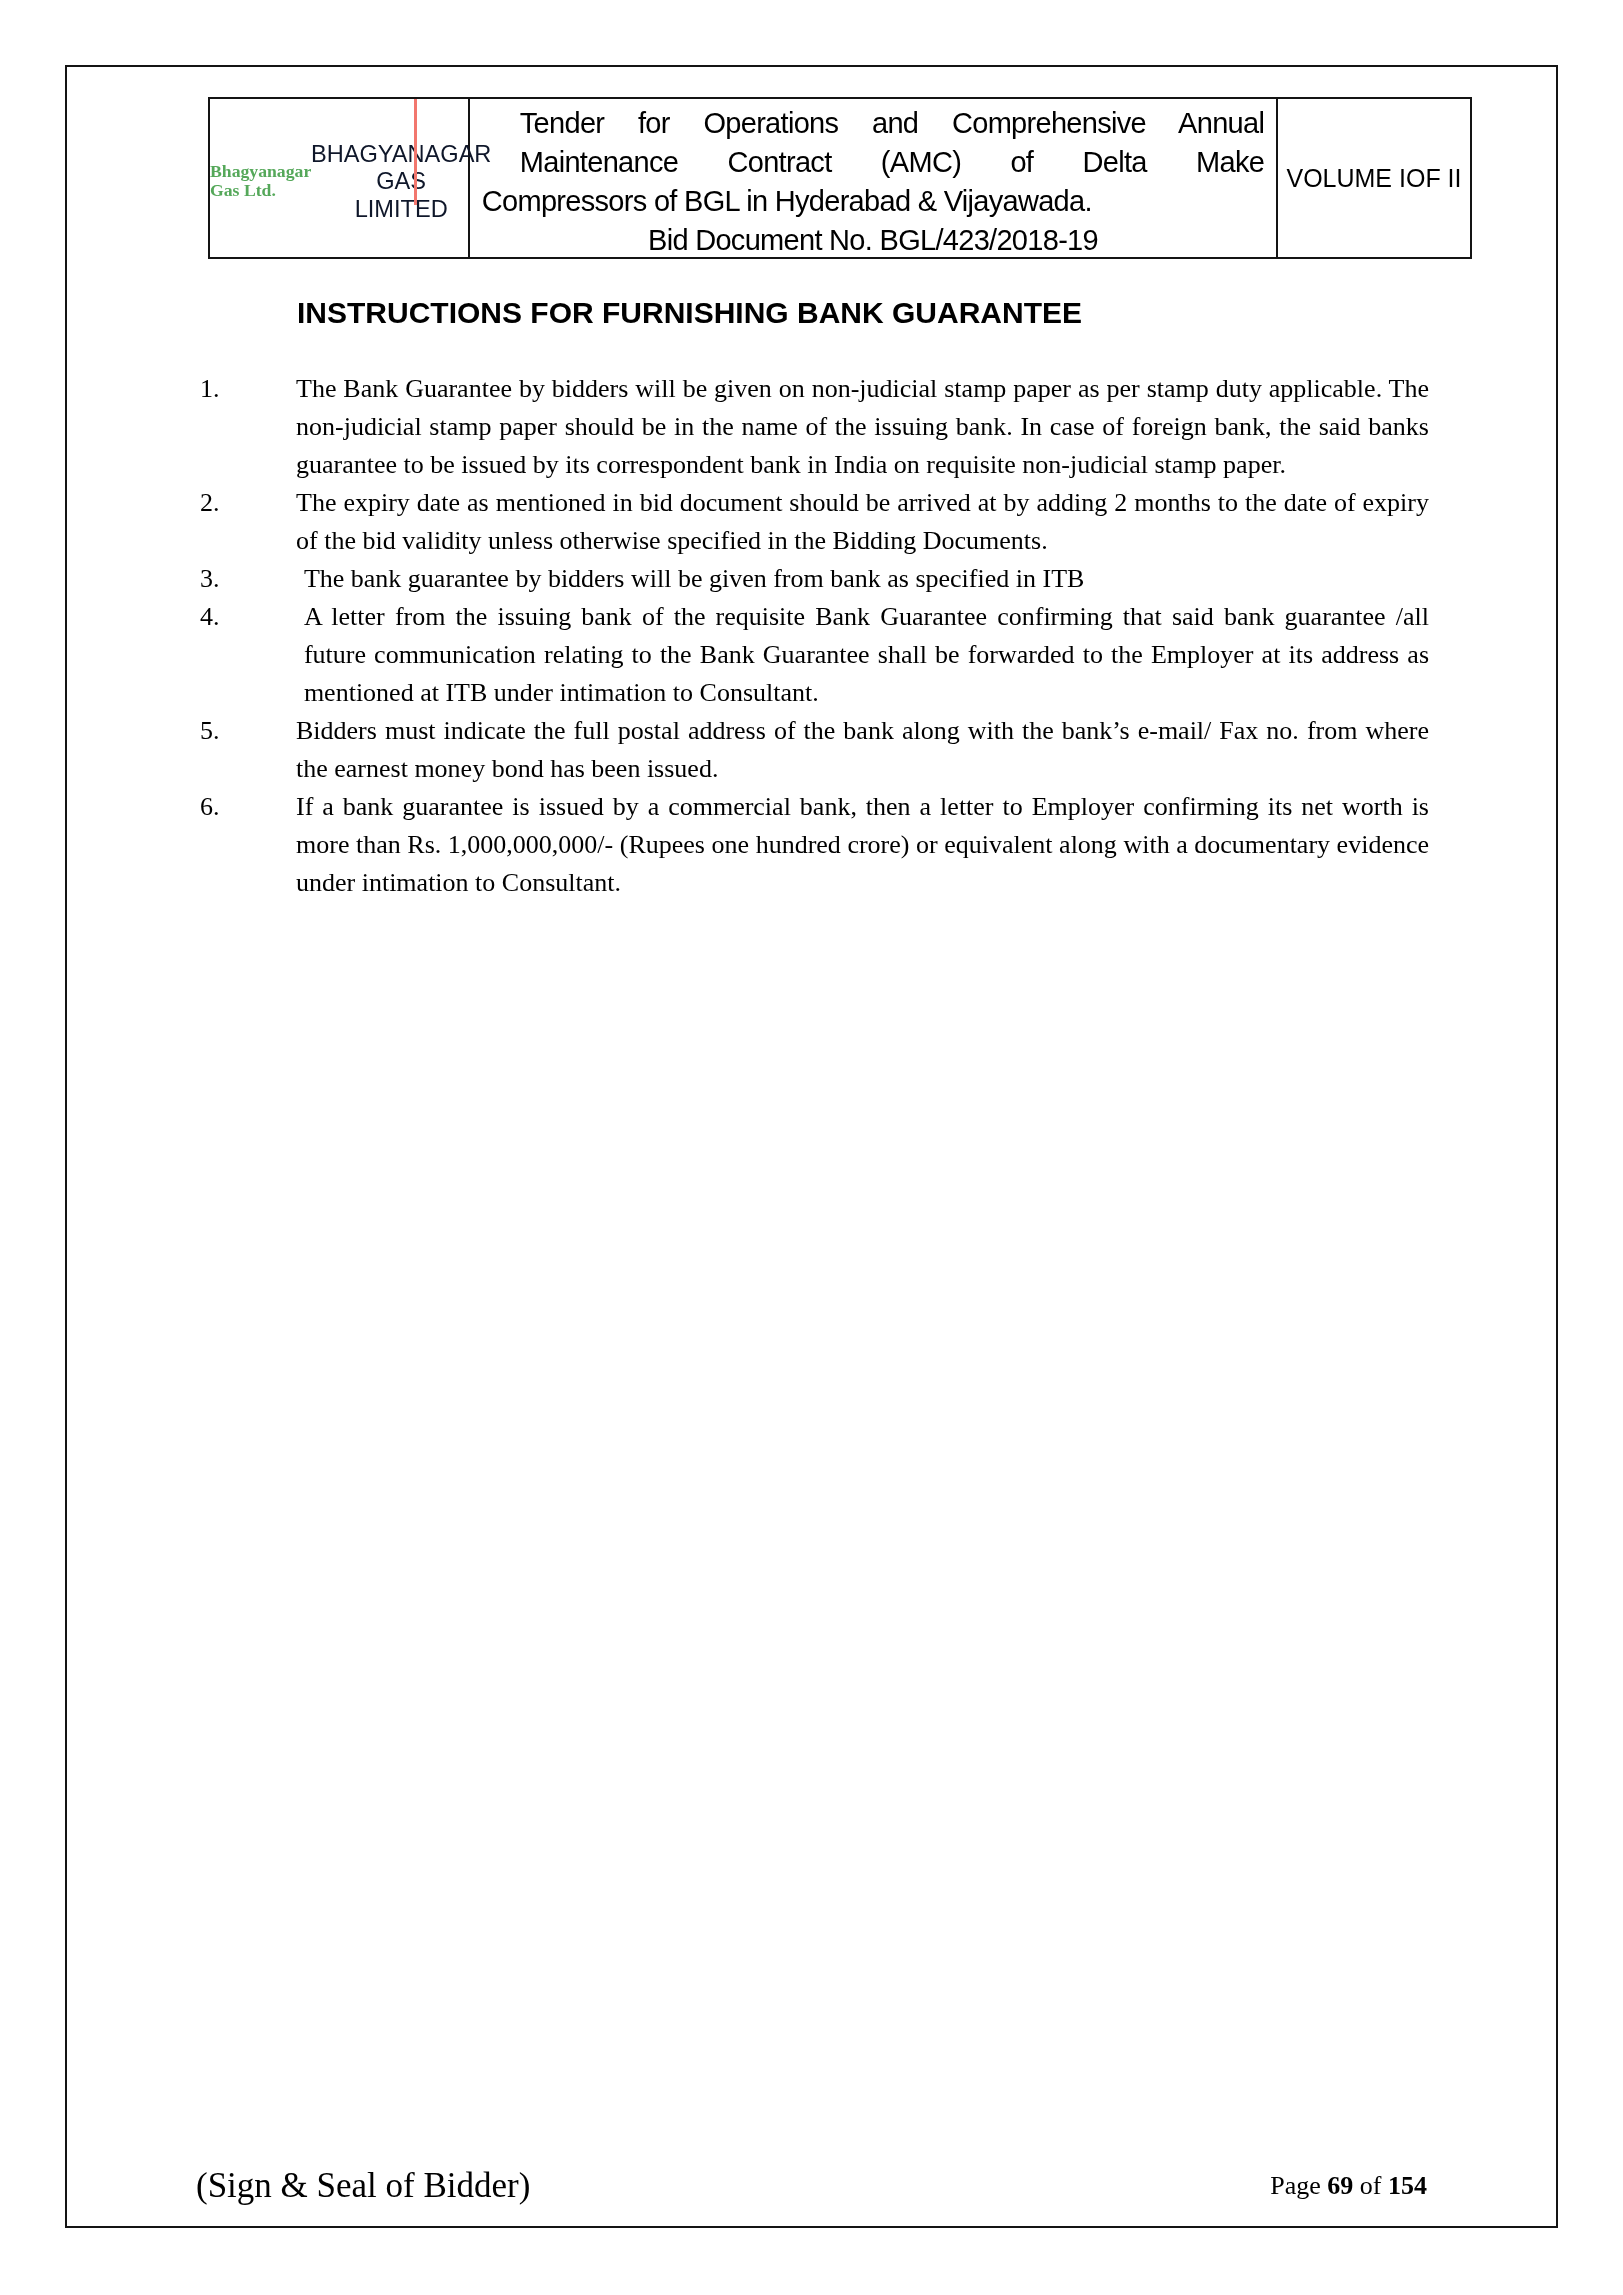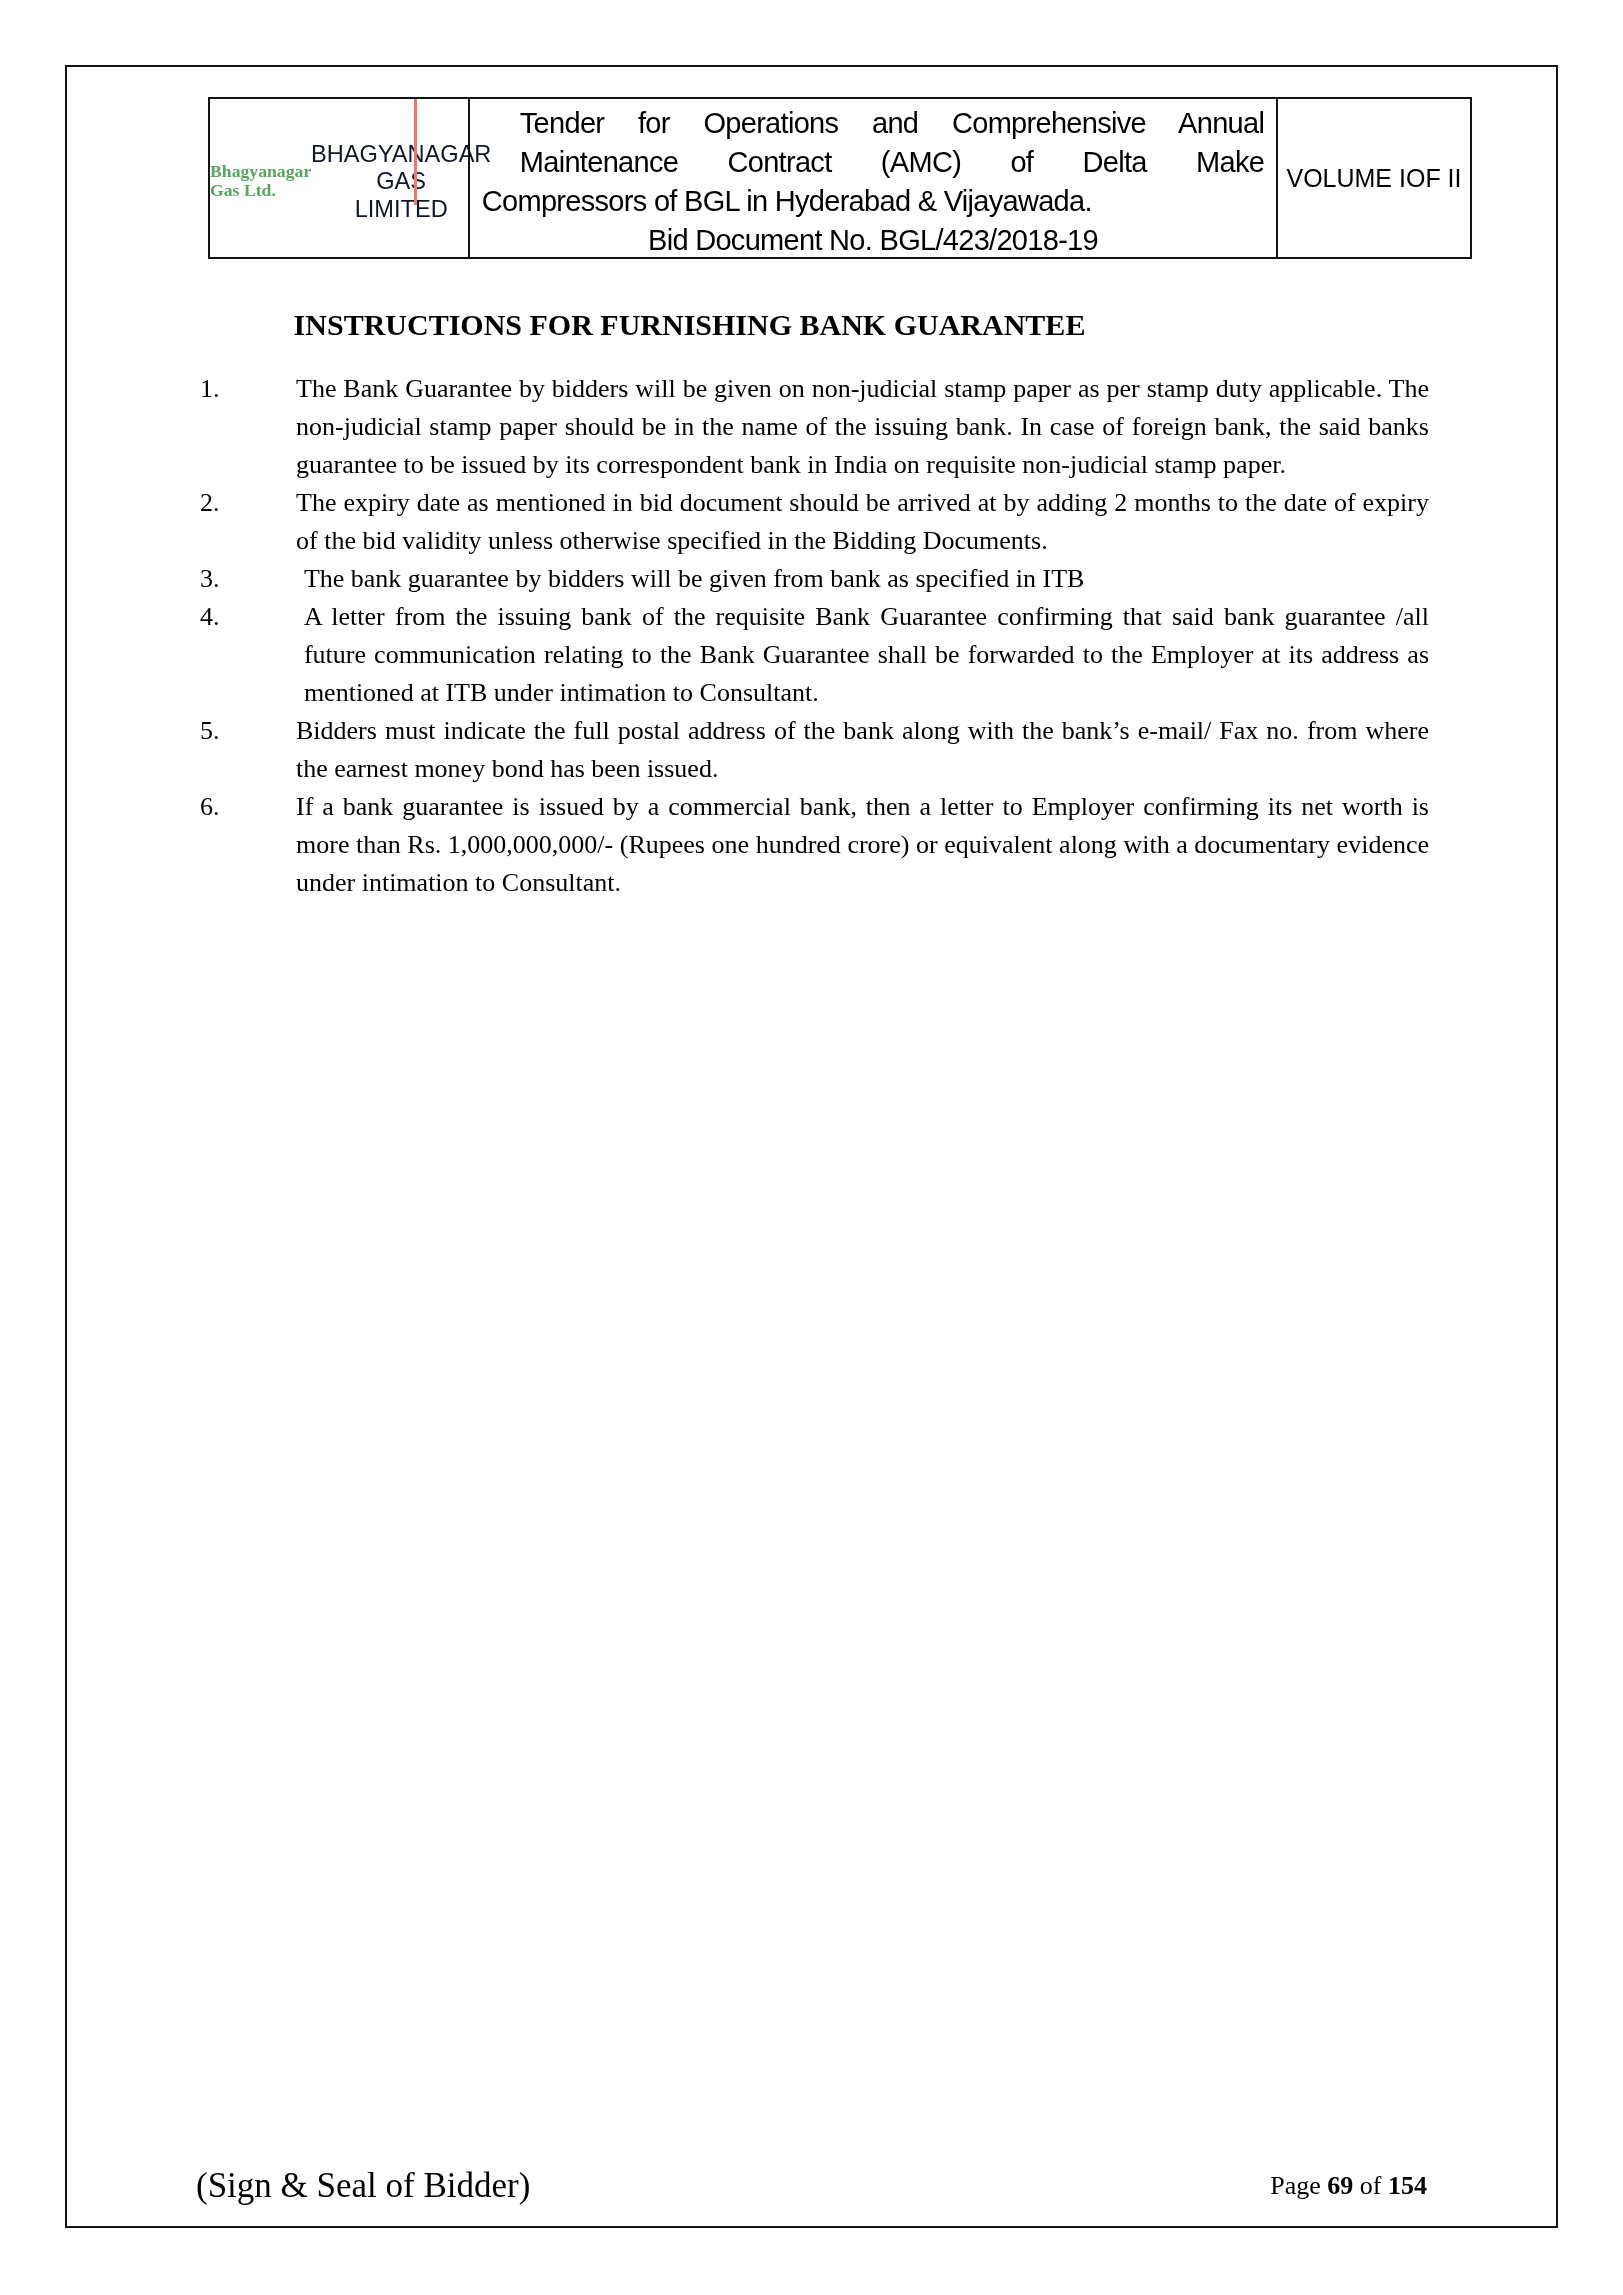--- a/index.html
+++ b/index.html
@@ -62,22 +62,22 @@
     display:flex; flex-direction:row;
     justify-content:center; align-items:center;
     font-family:"Liberation Sans", sans-serif;
     font-size:25px; line-height:34px;
   }
 
   
   .doc-heading {
     position:absolute; left:0; top:296px; width:1379px;
     text-align:center;
-    font-family:Liberation Serif, serif;
-    font-weight:bold; font-size:30px;margin-top:12px;
+    font-family:Liberation Sans, sans-serif;
+    font-weight:bold; font-size:30px;
   }
   .doc-list {
     position:absolute; left:200px; top:370px; width:1229px;
   }
   .doc-item { display:flex; font-size:26px; line-height:38px; }
   .doc-item .num { width:96px; flex:none; text-align:left; }
   .doc-item .txt { flex:1; text-align:justify; }
   .doc-item .txt.sp { padding-left:7.9px; }
 
   

